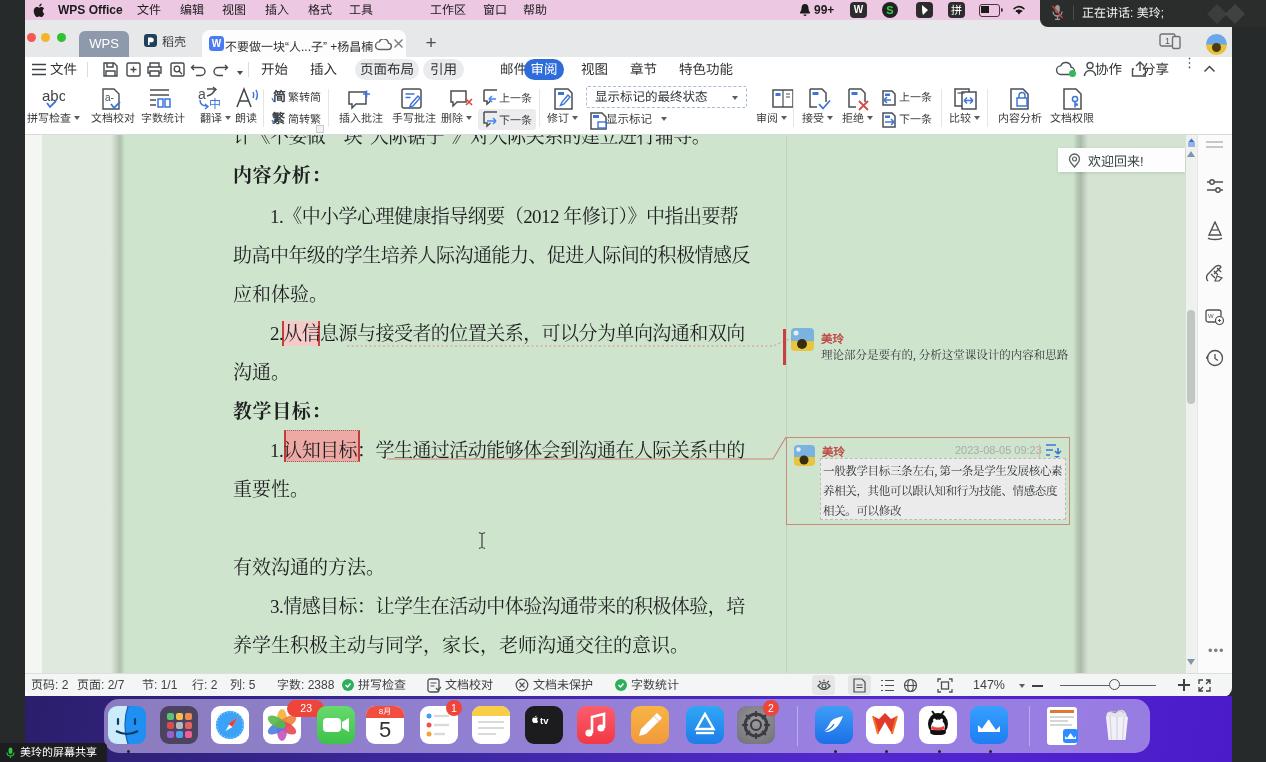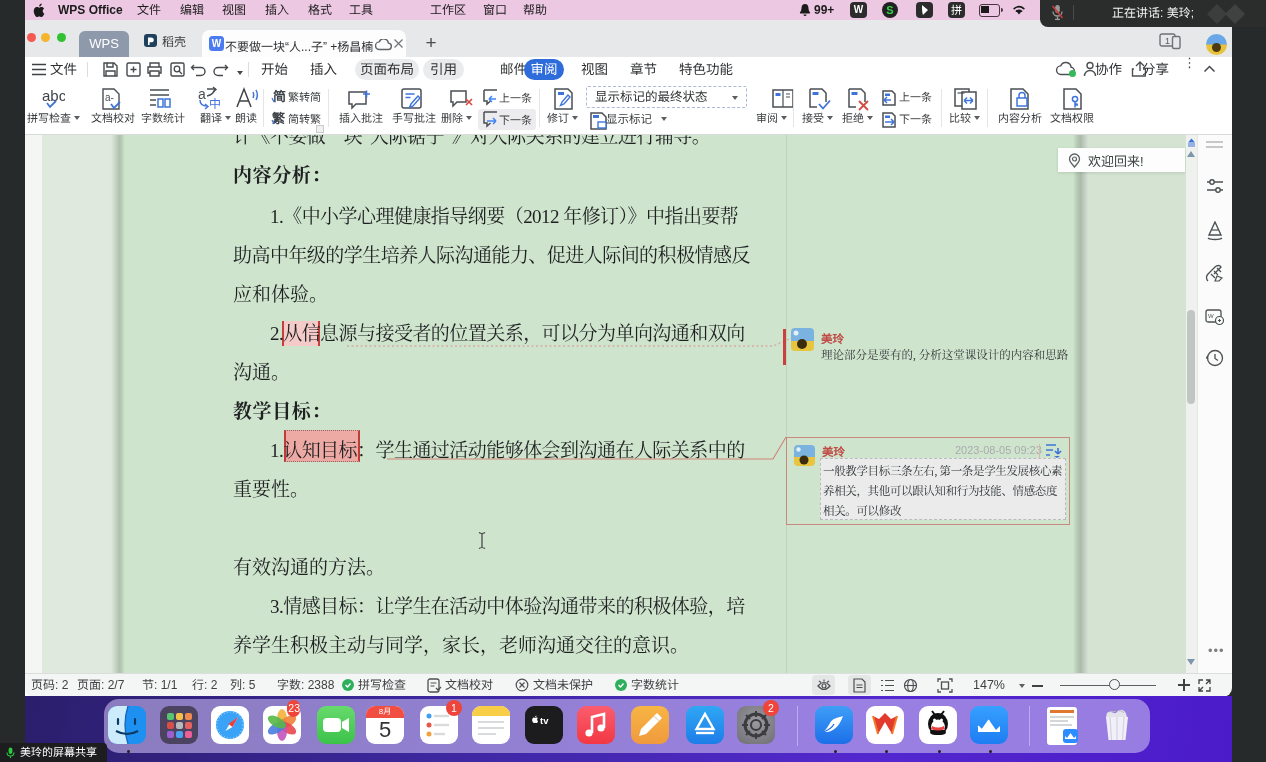--- a/index.html
+++ b/index.html
@@ -78,21 +78,21 @@
   </div>
   <div class="abs" id="meetbar">
     <svg class="abs" style="left:11px;top:4px;" width="13" height="17" viewBox="0 0 13 17">
         <rect x="4.2" y="1" width="4.6" height="8" rx="2.3" fill="#9a9a9a"></rect>
         <path d="M2 7.5a4.5 4.5 0 0 0 9 0" stroke="#9a9a9a" stroke-width="1.3" fill="none"></path>
         <line x1="6.5" y1="12.5" x2="6.5" y2="15" stroke="#9a9a9a" stroke-width="1.3"></line>
         <line x1="4" y1="15.4" x2="9" y2="15.4" stroke="#9a9a9a" stroke-width="1.3"></line>
         <line x1="1.5" y1="2" x2="11.5" y2="14" stroke="#d03a3a" stroke-width="1.5"></line>
       </svg>
     <div class="abs" style="left:33px;top:5px;width:1px;height:15px;background:#4a4a4a;"></div>
-    <div class="abs" style="left:42px;top:0;line-height:26px;font-size:12px;color:#f2f2f2;margin-left:30px;">正在讲话: 美玲;</div>
+    <div class="abs" style="left:42px;top:0;line-height:26px;font-size:12px;color:#f2f2f2;">正在讲话: 美玲;</div>
     <svg class="abs" style="left:165px;top:2px;" width="48" height="24" viewBox="0 0 48 24">
         <path d="M12 2l10 10-10 10L2 12z" fill="#3c3e3e"></path>
         <path d="M30 2l10 10-10 10L20 12z" fill="#434545" opacity="0.9"></path>
       </svg>
   </div>
   <div class="abs" id="win">
     <div class="abs" id="titlebar">
       <div class="abs tl" style="left:1.5px;background:#f45952;"></div>
       <div class="abs tl" style="left:16px;background:#f5b42d;"></div>
       <div class="abs tl" style="left:32px;background:#32c133;"></div>
@@ -536,21 +536,21 @@
         </svg></div>
     <div class="dockicon" style="left:159px;background:#fff;"><svg width="38" height="38" viewBox="0 0 38 38">
           <g transform="translate(19,19)">
             <ellipse rx="5" ry="10" transform="rotate(0) translate(0,-6)" fill="#f2b13c" opacity="0.9"></ellipse>
             <ellipse rx="5" ry="10" transform="rotate(60) translate(0,-6)" fill="#ef7f38" opacity="0.9"></ellipse>
             <ellipse rx="5" ry="10" transform="rotate(120) translate(0,-6)" fill="#e8474f" opacity="0.9"></ellipse>
             <ellipse rx="5" ry="10" transform="rotate(180) translate(0,-6)" fill="#c353ba" opacity="0.9"></ellipse>
             <ellipse rx="5" ry="10" transform="rotate(240) translate(0,-6)" fill="#4a7de0" opacity="0.9"></ellipse>
             <ellipse rx="5" ry="10" transform="rotate(300) translate(0,-6)" fill="#58b847" opacity="0.9"></ellipse>
           </g>
-        </svg><div class="abs" style="left:24px;top:-6px;min-width:13px;height:17px;padding:0 0;background:#ee4439;border-radius:9px;color:#fff;font-size:10.5px;text-align:right;line-height:17px;">23</div></div>
+        </svg><div class="abs" style="left:24px;top:-6px;min-width:13px;height:17px;padding:0 12px;background:#ee4439;border-radius:9px;color:#fff;font-size:10.5px;text-align:right;line-height:17px;">23</div></div>
     <div class="dockicon" style="left:213px;background:linear-gradient(#67da6c,#3cc24a);"><svg width="38" height="38" viewBox="0 0 38 38">
           <rect x="6" y="12" width="18" height="14" rx="4" fill="#fff"></rect>
           <path d="M25 16l7-4v14l-7-4z" fill="#fff"></path>
         </svg></div>
     <div class="dockicon" style="left:262px;background:#fff;">
         <div class="abs" style="left:0;top:0;width:38px;height:12px;background:#f24d41;border-radius:9px 9px 0 0;color:#fff;font-size:8px;text-align:center;line-height:12px;">8月</div>
         <div class="abs" style="left:0;top:11px;width:38px;text-align:center;font-size:22px;color:#333;line-height:26px;">5</div>
       </div>
     <div class="dockicon" style="left:316px;background:#fff;"><svg width="38" height="38" viewBox="0 0 38 38">
           <circle cx="9" cy="10" r="2.5" fill="#3f9ef5"></circle>

